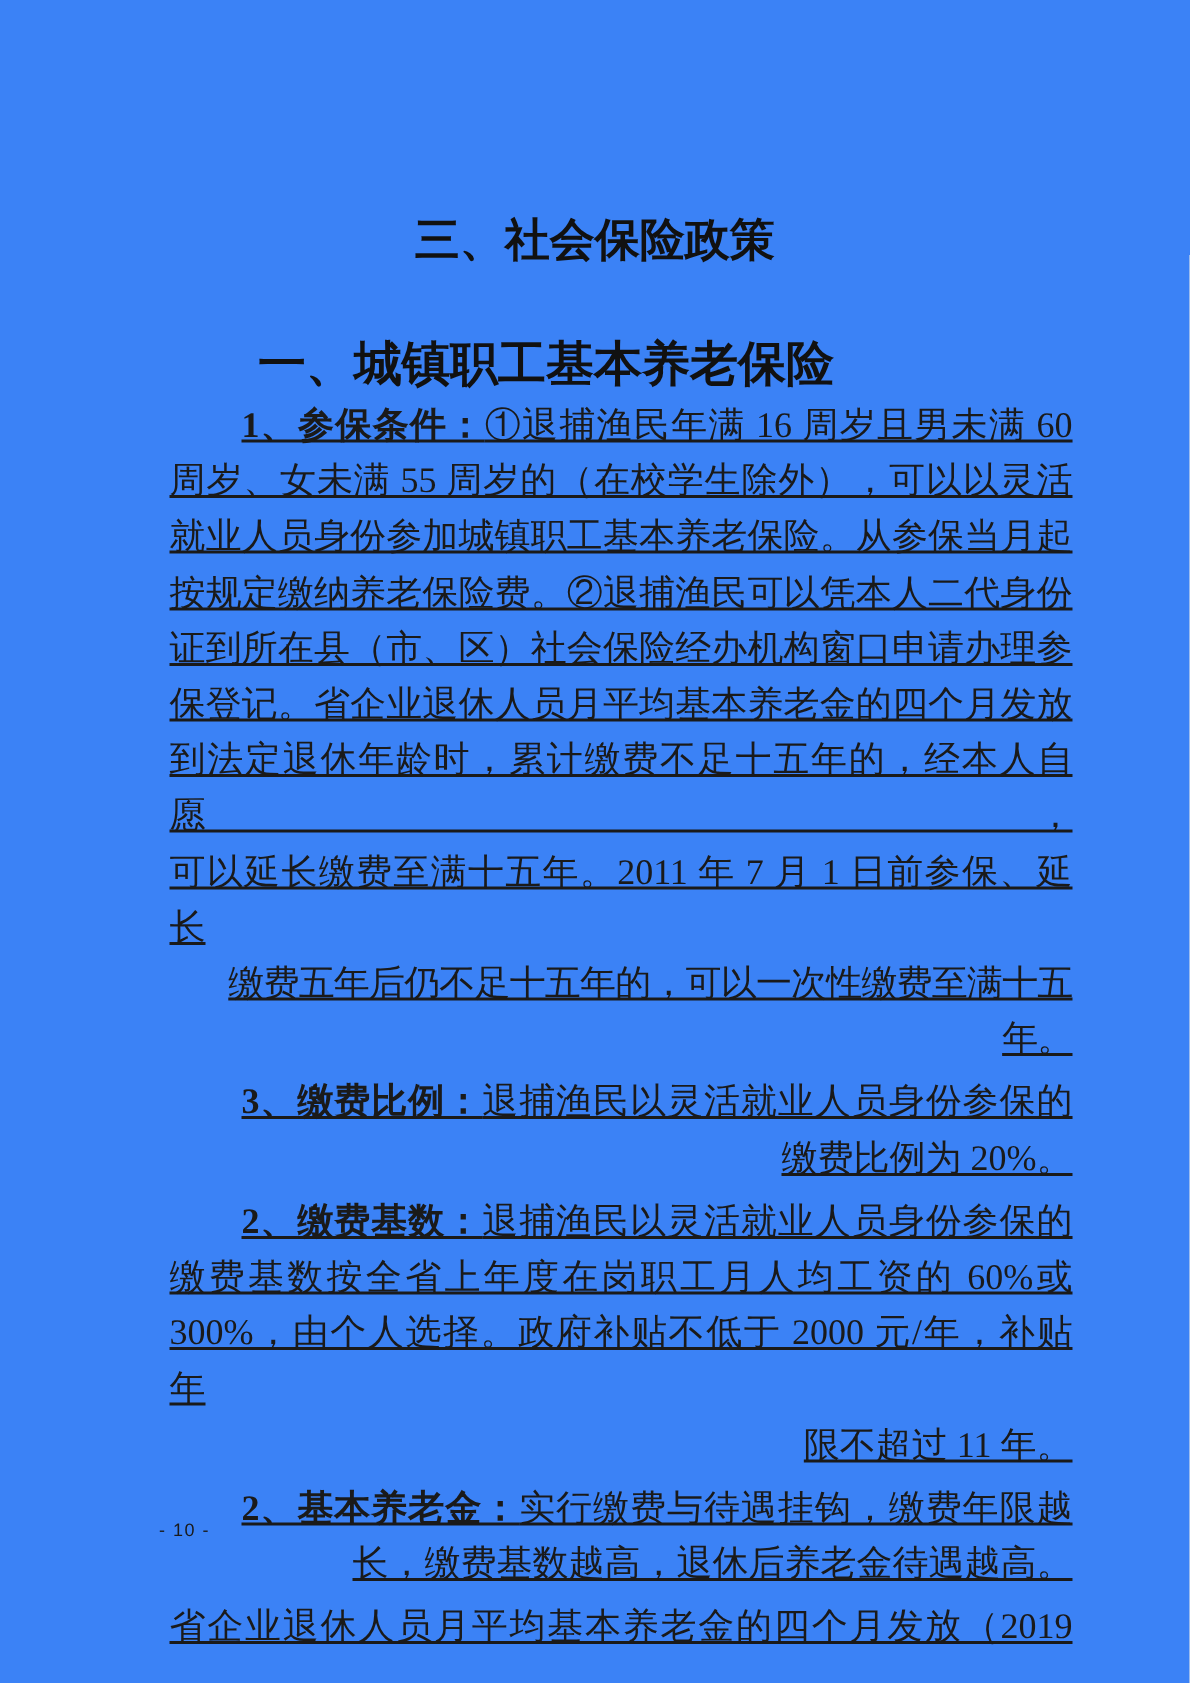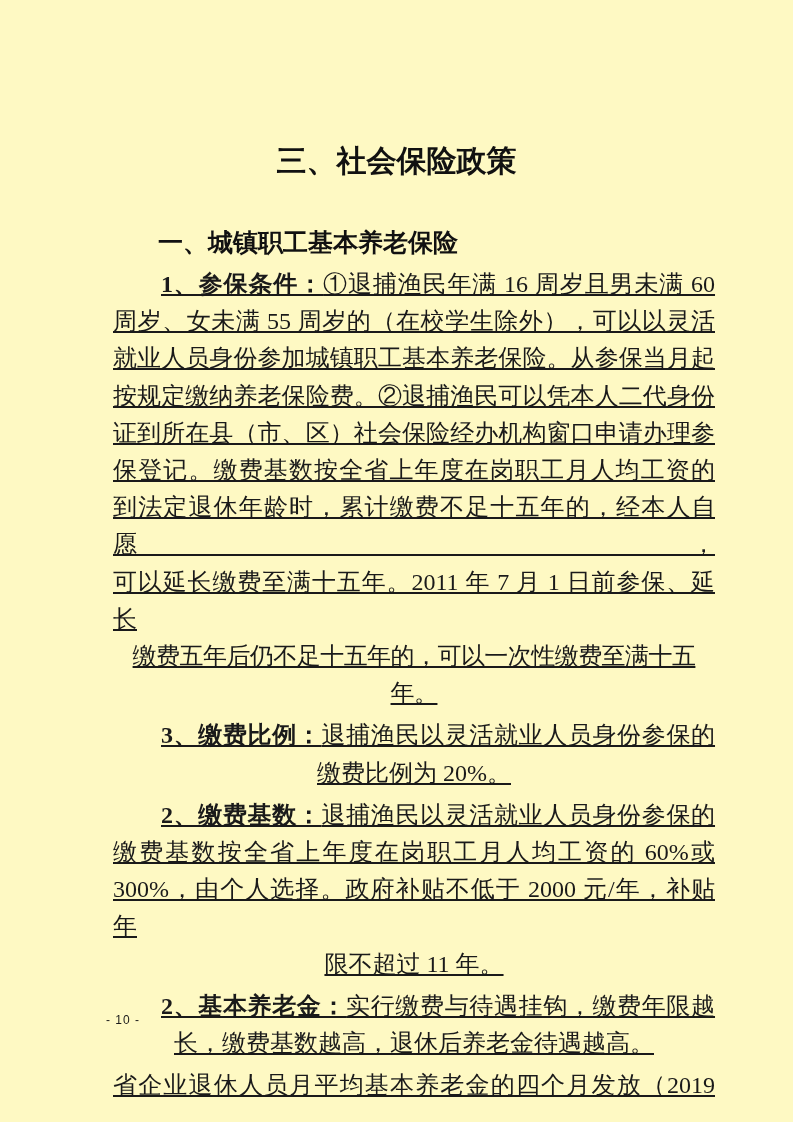--- a/index.html
+++ b/index.html
@@ -5,21 +5,21 @@
   html, body {
     margin: 0;
     padding: 0;
     background: #e8e8e8;
   }
   .page {
     position: relative;
     width: 793px;
     height: 1122px;
     margin: 0 auto;
-    background: #fef9c3;
+    background: #3b82f6;
     overflow: hidden;
     color: #1a1a1a;
   }
   .doc-title {
     margin: 0;
     padding-top: 143px;
     text-align: center;
     font-family: "Liberation Sans", "DejaVu Sans", sans-serif;
     font-weight: 700;
     font-size: 30px;
@@ -32,27 +32,27 @@
     top: 224px;
     width: 612px;
     font-family: "Liberation Serif", "DejaVu Serif", serif;
     font-size: 24px;
     line-height: 37.2px;
   }
   .section-heading {
     margin: 0;
     font-family: Liberation Sans, sans-serif;
     font-weight: 700;
-    font-size: 25px;
+    font-size: 32px;
     line-height: 37px;
     text-indent: 2em;
     color: #111111;
   }
   .para { margin: 5px; text-decoration: underline; }
-  .line { text-align: center; }
+  .line { text-align: right; }
   .line.justify {
     text-align: justify;
     text-align-last: justify;
   }
   .line.indent { text-indent: 2em; }
   .line.tight { letter-spacing: -0.55px; }
   .line b {
     font-weight: 700;
     font-family: "Liberation Serif", "DejaVu Serif", serif;
   }
@@ -77,21 +77,21 @@
   <div class="content">
     <h2 class="section-heading">一、城镇职工基本养老保险</h2>
 
     <div>
         <div class="para">
           <div class="line justify indent"><b>1、参保条件：</b>①退捕渔民年满 16 周岁且男未满 60</div>
           <div class="line justify">周岁、女未满 55 周岁的（在校学生除外），可以以灵活</div>
           <div class="line justify">就业人员身份参加城镇职工基本养老保险。从参保当月起</div>
           <div class="line justify">按规定缴纳养老保险费。②退捕渔民可以凭本人二代身份</div>
           <div class="line justify">证到所在县（市、区）社会保险经办机构窗口申请办理参</div>
-          <div class="line justify">保登记。缴费基数按全省上年度在岗职工月人均工资的</div>
+          <div class="line justify">保登记。省企业退休人员月平均基本养老金的四个月发放</div>
           <div class="line justify tight">到法定退休年龄时，累计缴费不足十五年的，经本人自愿，</div>
           <div class="line justify">可以延长缴费至满十五年。2011 年 7 月 1 日前参保、延长</div>
           <div class="line tight">缴费五年后仍不足十五年的，可以一次性缴费至满十五年。</div>
         </div>
         <div class="para">
           <div class="line justify indent"><b>3、缴费比例：</b>退捕渔民以灵活就业人员身份参保的</div>
           <div class="line">缴费比例为 20%。</div>
         </div>
         <div class="para">
           <div class="line justify indent"><b>2、缴费基数：</b>退捕渔民以灵活就业人员身份参保的</div>

